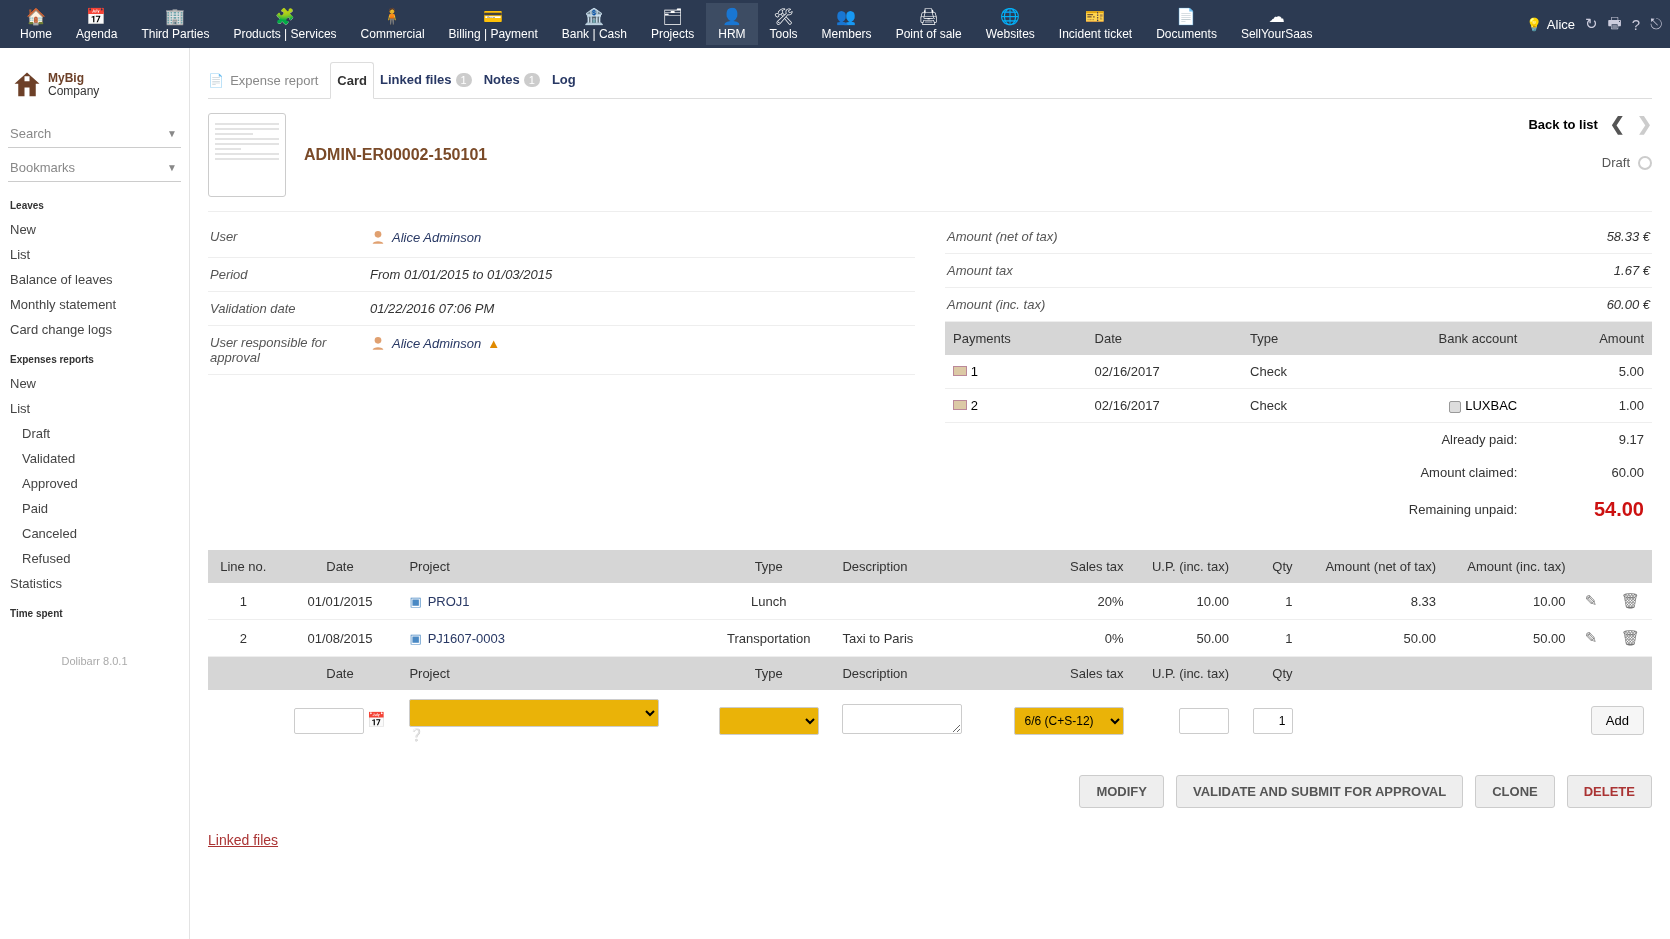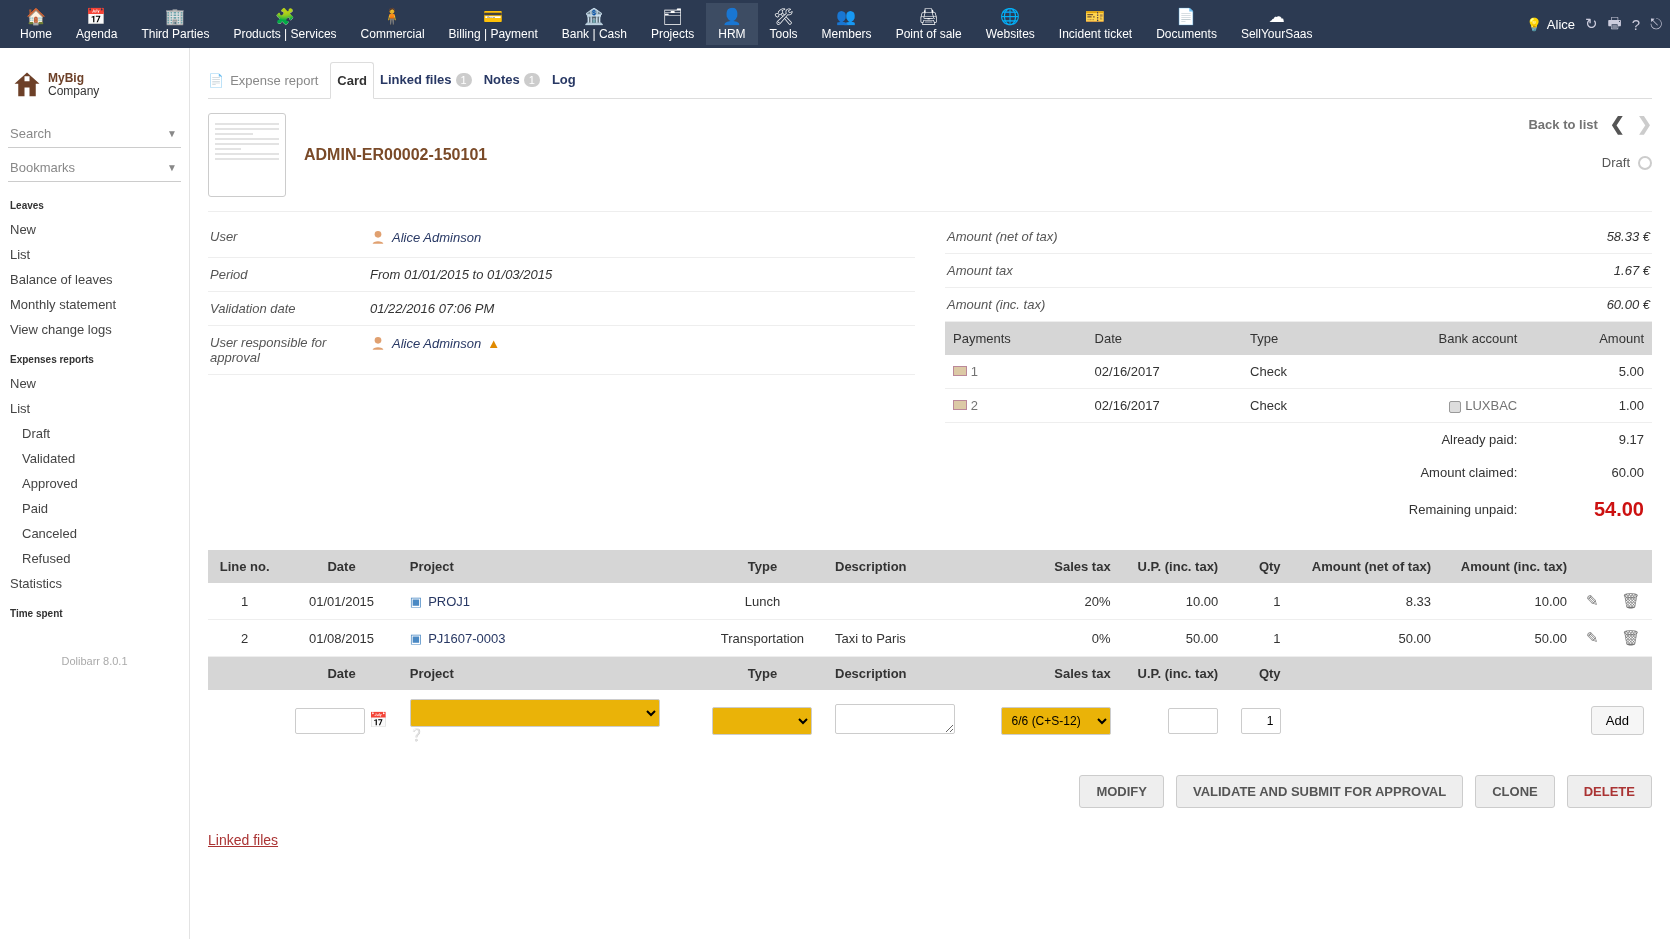--- a/index.html
+++ b/index.html
@@ -1,17 +1,17 @@
 <!DOCTYPE html>
 <html><head>
 <meta charset="utf-8">
 <style>
 * { box-sizing: border-box; margin: 0; padding: 0; }
 body { font-family: Arial, Helvetica, sans-serif; font-size: 13px; color: #333; background: #fff; }
-a { text-decoration: none; color: #737373; }
+a { text-decoration: none; color: #000000; }
 
 
 .topnav { background: #2C3A52; color: #fff; display: flex; align-items: center; height: 48px; padding: 0 8px; }
 .topnav .nav-items { display: flex; flex: 1; }
 .topnav .nav-item { display: flex; flex-direction: column; align-items: center; justify-content: center; padding: 4px 12px; font-size: 12px; cursor: pointer; color: #fff; }
 .topnav .nav-item.active { background: #3D4C63; }
 .topnav .nav-item .nicon { height: 18px; display: flex; align-items: center; justify-content: center; font-size: 16px; }
 .topnav .nav-item .nlabel { margin-top: 2px; }
 .topnav .right { display: flex; align-items: center; gap: 10px; margin-left: auto; }
 .topnav .right .uicon { font-size: 15px; cursor: pointer; color: #ccd; }
@@ -61,21 +61,21 @@
 .warn { color:#e08a00;}
 
 .paytable {width:100%; border-collapse:collapse; font-size:13px;}
 .paytable th { background:#d6d6d6; text-align:left; padding:9px 8px; font-weight:normal; color:#333;}
 .paytable th.r, .paytable td.r { text-align:right;}
 .paytable td { padding:9px 8px; border-bottom:1px solid #eee;}
 .paytable .totrow td {text-align:right; border:0; padding:9px 8px;}
 .bigred { color:#c11; font-size:20px; font-weight:bold;}
 
 .linetbl { width:100%; border-collapse:collapse; font-size:13px; margin-top:20px;}
-.linetbl th { background:#d6d6d6; text-align:left; padding:9px 8px; font-weight:bold; color:#333;}
+.linetbl th { background:#d6d6d6; text-align:left; padding:9px 8px; font-weight:normal; color:#333;}
 .linetbl th.c, .linetbl td.c{text-align:center;}
 .linetbl th.r, .linetbl td.r{text-align:right;}
 .linetbl td { padding:9px 8px; border-bottom:1px solid #eee;}
 .linetbl tr.input td{ background:#fff; border:0;}
 .linetbl tr.hdr2 th{ background:#d6d6d6;}
 .proj {display:inline-flex; align-items:center; gap:6px; color:#283864;}
 .aicon{ color:#777; cursor:pointer; font-size:15px;}
 
 .inputsm{border:1px solid #ccc; padding:5px 6px; font-size:12px; border-radius:2px;}
 .sel{border:1px solid #ccc; padding:5px 6px; font-size:12px; border-radius:2px; background:#eab308;}
@@ -188,21 +188,21 @@
     <div class="selbox">
       <div class="inner">Bookmarks</div>
       <span class="caret">▼</span>
     </div>
     <div id="sidebar-sections">
         <div class="sectitle">Leaves</div>
         <a class="sitem">New</a>
         <a class="sitem">List</a>
         <a class="sitem">Balance of leaves</a>
         <a class="sitem">Monthly statement</a>
-        <a class="sitem">View change logs</a>
+        <a class="sitem">Card change logs</a>
         <div class="sectitle">Expenses reports</div>
         <a class="sitem">New</a>
         <a class="sitem">List</a>
         <a class="sitem sub">Draft</a>
         <a class="sitem sub">Validated</a>
         <a class="sitem sub">Approved</a>
         <a class="sitem sub">Paid</a>
         <a class="sitem sub">Canceled</a>
         <a class="sitem sub">Refused</a>
         <a class="sitem">Statistics</a>

